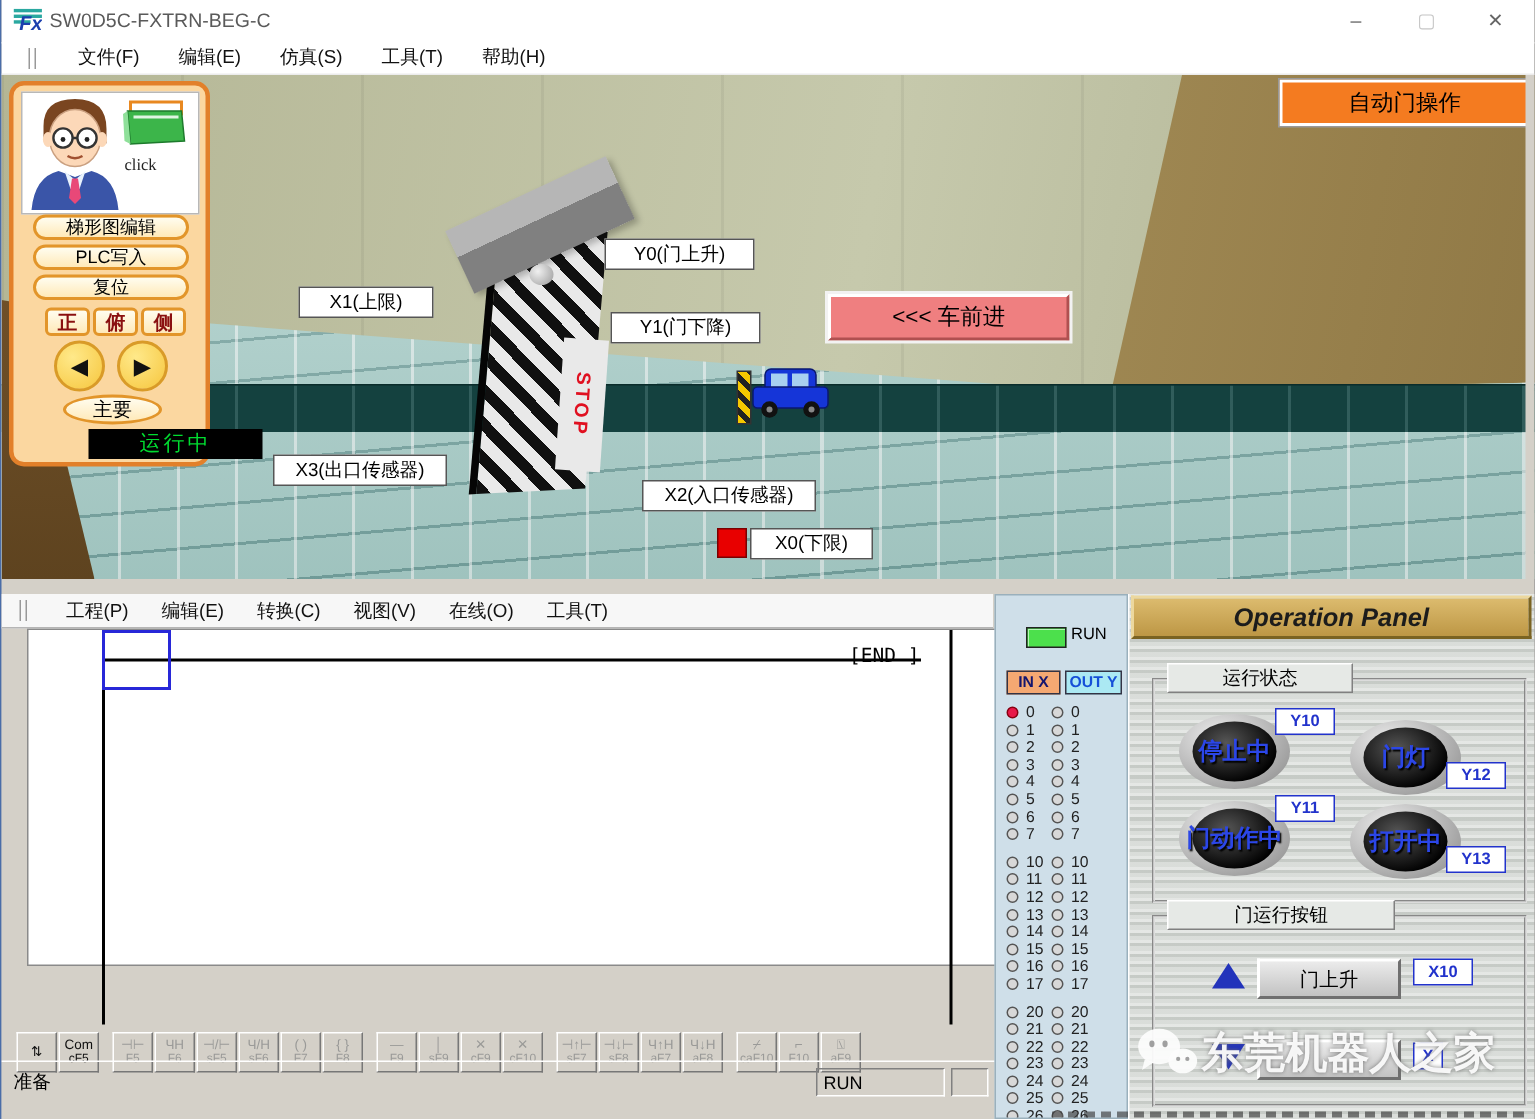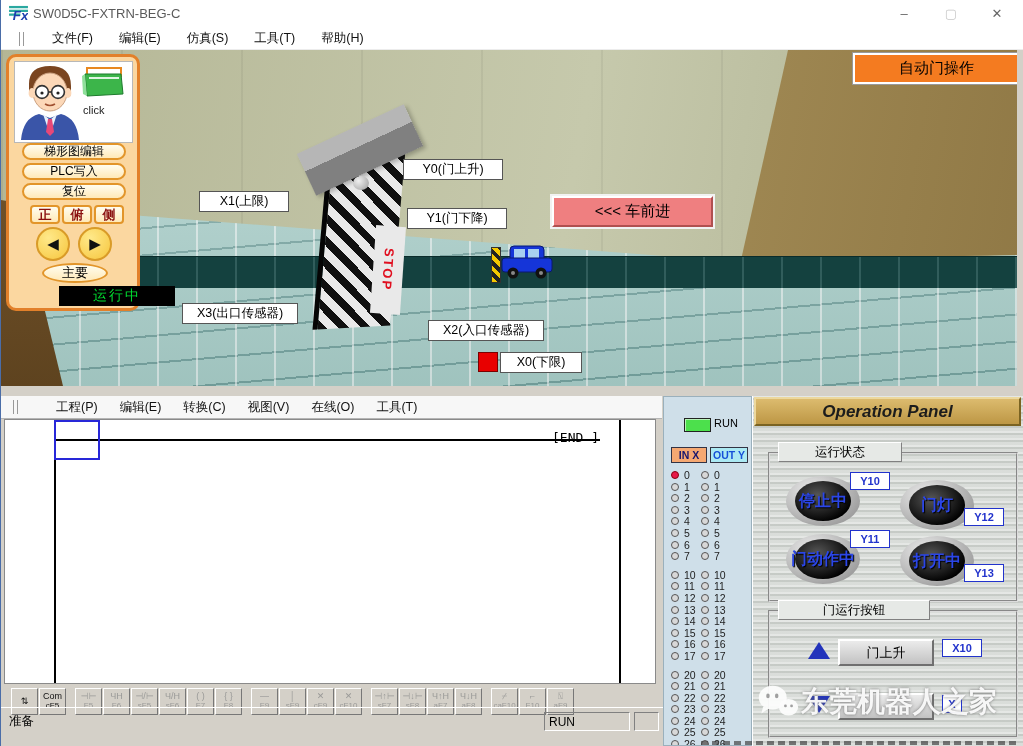--- a/index.html
+++ b/index.html
@@ -52,39 +52,39 @@
   .x0-square{position:absolute;left:477px;top:302px;width:20px;height:20px;background:#e80000;border:1px solid #7a0000;box-sizing:border-box;}
   .banner{position:absolute;left:852px;top:3px;width:163px;height:27px;background:#f47b20;border:2px solid #fff;
        outline:1px solid #999;display:flex;align-items:center;justify-content:center;font-size:15px;color:#000;}
   .advance-btn{position:absolute;left:551px;top:146px;width:157px;height:27px;background:#ef7f80;
        border:2px solid;border-color:#fff #b05050 #b05050 #fff;outline:2px solid #f2f2f2;
        display:flex;align-items:center;justify-content:center;font-size:15px;color:#000;}
   .sim-strip{position:absolute;right:0;top:0;width:7px;height:336px;background:#d4d0c8;}
   
   .cpanel{position:absolute;left:5px;top:54px;width:134px;height:257px;background:#fbd7a0;
        border:3px solid #e2802a;border-radius:10px;box-sizing:border-box;z-index:6;}
-  .cp-image{position:absolute;left:5px;top:4px;width:117px;height:80px;background:#fff;border:1px solid #b8b8b8;overflow:hidden;}
+  .cp-image{position:absolute;left:5px;top:4px;width:117px;height:80px;background:#fff;border:1px solid #b8b8b8;overflow:hidden;font-family:Liberation Serif, serif;}
   .cp-click{position:absolute;left:68px;top:42px;font-size:11px;color:#222;}
   .cp-btn{position:absolute;left:13px;width:104px;height:17px;border:2px solid #e2952a;border-radius:9px;
        background:linear-gradient(#fffdf0,#ffe9b8);font-size:12px;color:#000;display:flex;align-items:center;justify-content:center;box-sizing:border-box;}
   .cp-view{position:absolute;width:30px;height:19px;border:2px solid #e2952a;border-radius:4px;
        background:linear-gradient(#fffdf0,#ffe9b8);color:#8a1010;font-size:13px;font-weight:bold;
        display:flex;align-items:center;justify-content:center;box-sizing:border-box;}
   .cp-arrow{position:absolute;width:34px;height:34px;border-radius:50%;border:2px solid #d99b28;
        background:radial-gradient(circle at 35% 30%,#ffe98a,#f6c63e);color:#111;font-size:15px;
        display:flex;align-items:center;justify-content:center;box-sizing:border-box;}
   .cp-main{position:absolute;left:33px;top:206px;width:66px;height:20px;border:2px solid #e2952a;border-radius:50%;
        background:linear-gradient(#fffdf0,#ffe9b8);font-size:13px;color:#000;display:flex;align-items:center;justify-content:center;box-sizing:border-box;}
   .cp-status{position:absolute;left:6px;top:229px;width:116px;height:20px;background:#000;color:#00dc30;
        font-size:14px;letter-spacing:2px;display:flex;align-items:center;justify-content:center;margin-left:44px;}
   
   .ladder{position:absolute;left:0;top:396px;width:661px;height:350px;background:#d4d0c8;}
   .lad-menu{position:absolute;left:0;top:0;width:100%;height:23px;background:#f7f7f7;border-bottom:1px solid #b5b5b5;
-       display:flex;align-items:center;gap:32px;padding-left:12px;box-sizing:border-box;font-size:12.5px;color:#111;}
-  .lad-canvas{position:absolute;left:3px;top:23px;width:652px;height:265px;background:#fff;border:1px solid #8a8a8a;box-sizing:border-box;}
+       display:flex;align-items:center;gap:20px;padding-left:12px;box-sizing:border-box;font-size:12.5px;color:#111;}
+  .lad-canvas{position:absolute;left:17px;top:23px;width:652px;height:225px;background:#fff;border:1px solid #8a8a8a;box-sizing:border-box;}
   .cursor-box{position:absolute;left:49px;top:0;width:46px;height:40px;border:2px solid #2828d8;box-sizing:border-box;}
   .rung{position:absolute;left:49px;top:19px;width:546px;height:2px;background:#000;}
   .rail-left{position:absolute;left:49px;top:19px;width:2px;height:244px;background:#000;}
   .rail-right{position:absolute;left:614px;top:0;width:2px;height:263px;background:#000;}
   .end-text{position:absolute;left:547px;top:10px;font-family:"DejaVu Sans Mono",monospace;font-size:13px;color:#000;}
   .lad-toolbar{position:absolute;left:0;top:291px;height:28px;display:flex;align-items:center;gap:9px;padding-left:10px;}
   .tb-group{display:flex;gap:1px;}
   .tb-btn{width:25px;height:25px;background:#d4d0c8;border:1px solid;border-color:#fff #777 #777 #fff;
        display:flex;flex-direction:column;align-items:center;justify-content:center;line-height:1;color:#111;}
   .tb-btn.off{color:#9a9a98;}

